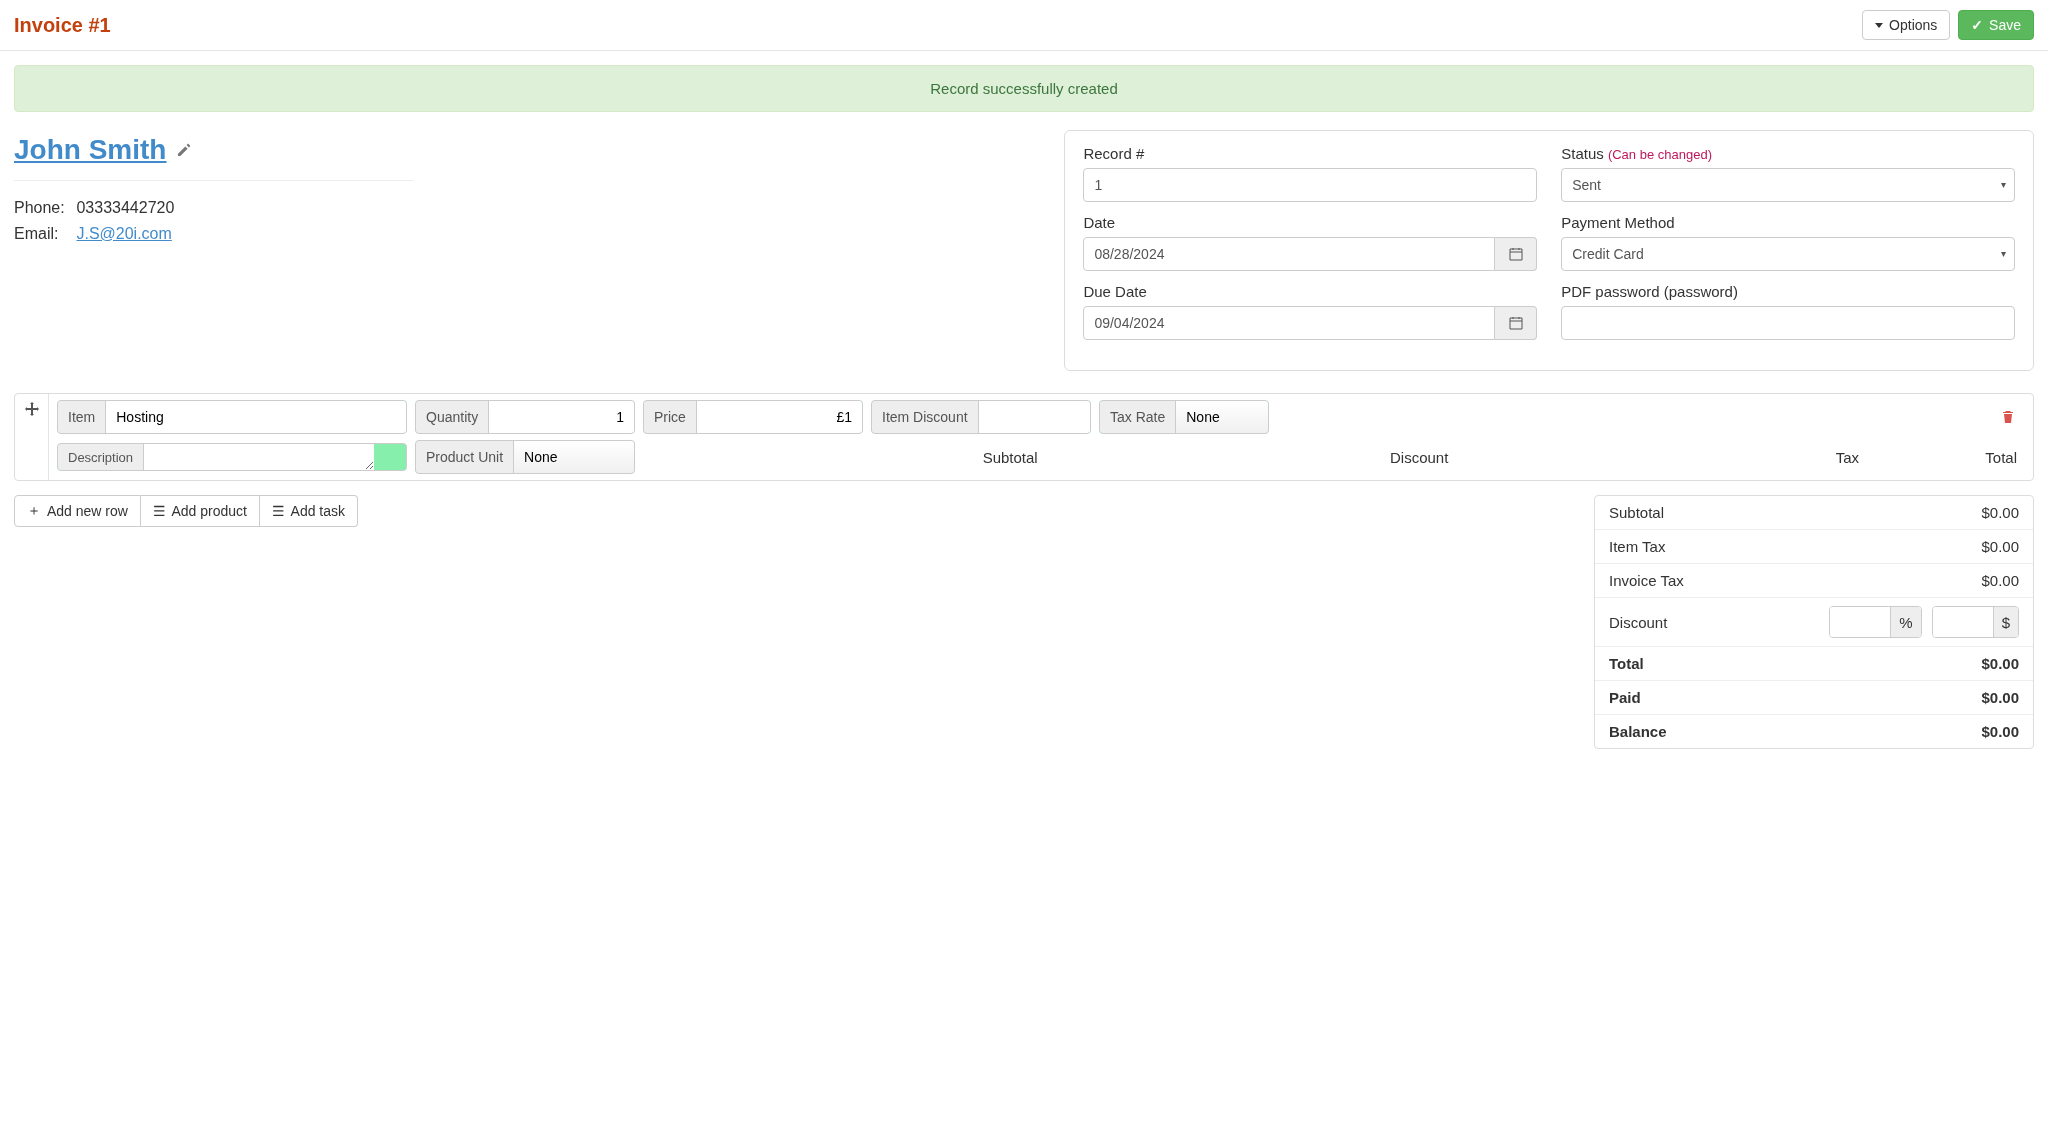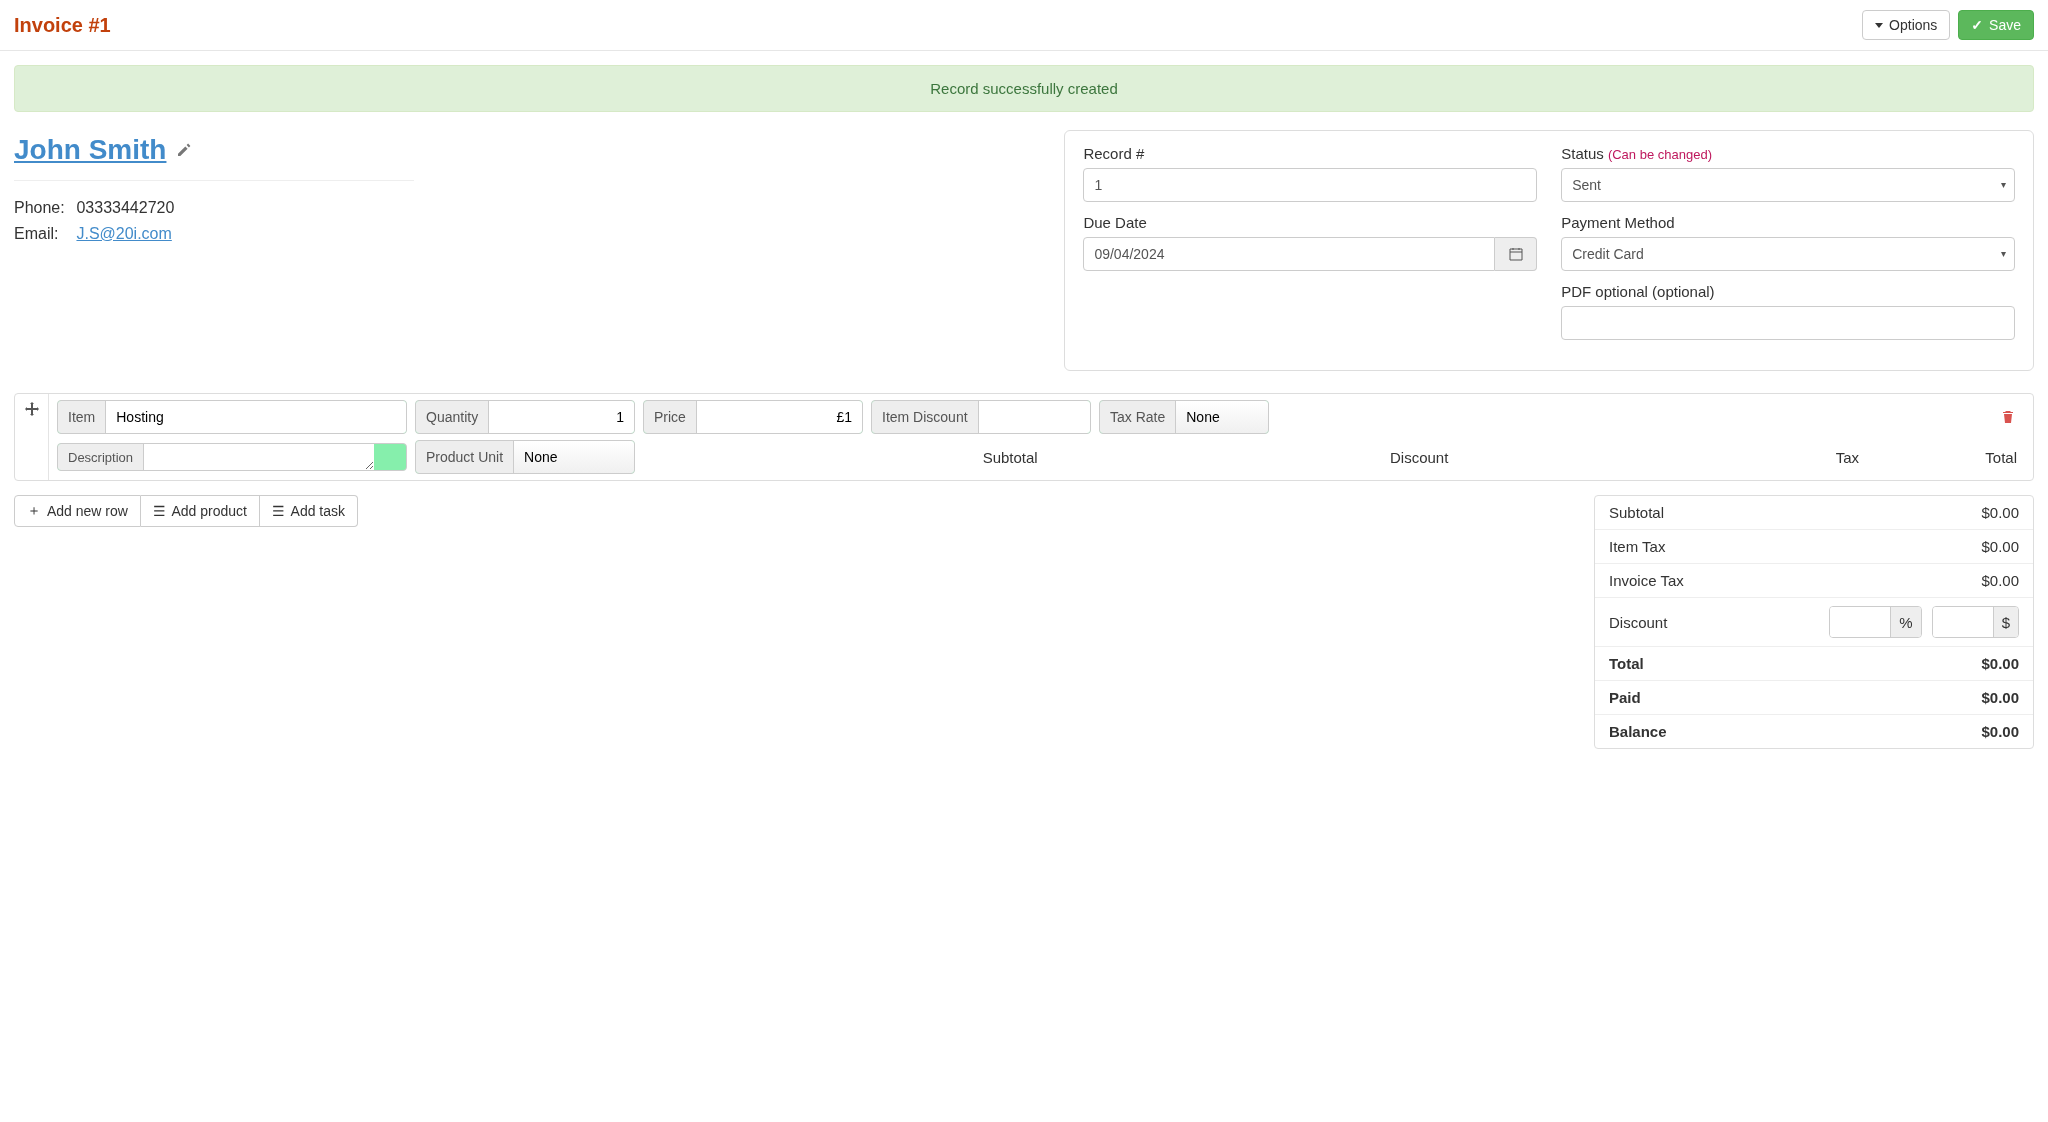--- a/index.html
+++ b/index.html
@@ -229,20 +229,32 @@
     </div>
 
     <div class="panel">
       <div class="panel-row">
         <div class="panel-col">
           <div class="fgroup">
             <span class="flabel">Record #</span>
             <input class="form-control" value="1" style="">
           </div>
           <div class="fgroup">
+            <span class="flabel">Date</span>
+            <div class="date-wrap">
+              <input value="08/28/2024" style="">
+              <div class="date-addon">
+                <svg class="cal-icon" viewBox="0 0 14 14">
+                    <path d="M1 2h12v11H1z" fill="none" stroke="#555"></path>
+                    <path d="M1 5h12M4 1v2M10 1v2" stroke="#555"></path>
+                  </svg>
+              </div>
+            </div>
+          </div>
+          <div class="fgroup">
             <span class="flabel">Due Date</span>
             <div class="date-wrap">
               <input value="09/04/2024" style="">
               <div class="date-addon">
                 <svg class="cal-icon" viewBox="0 0 14 14">
                     <path d="M1 2h12v11H1z" fill="none" stroke="#555"></path>
                     <path d="M1 5h12M4 1v2M10 1v2" stroke="#555"></path>
                   </svg>
               </div>
             </div>
@@ -261,21 +273,21 @@
             </div>
           </div>
           <div class="fgroup">
             <span class="flabel">Payment Method</span>
             <div class="select-wrap">
               <span>Credit Card</span>
               <span class="sel-caret">▾</span>
             </div>
           </div>
           <div class="fgroup">
-            <span class="flabel">PDF optional (optional)</span>
+            <span class="flabel">PDF password (password)</span>
             <input class="form-control" value="" style="">
           </div>
         </div>
       </div>
     </div>
   </div>
 
   <div class="items">
     <div class="item-row">
       <div class="drag-col">

